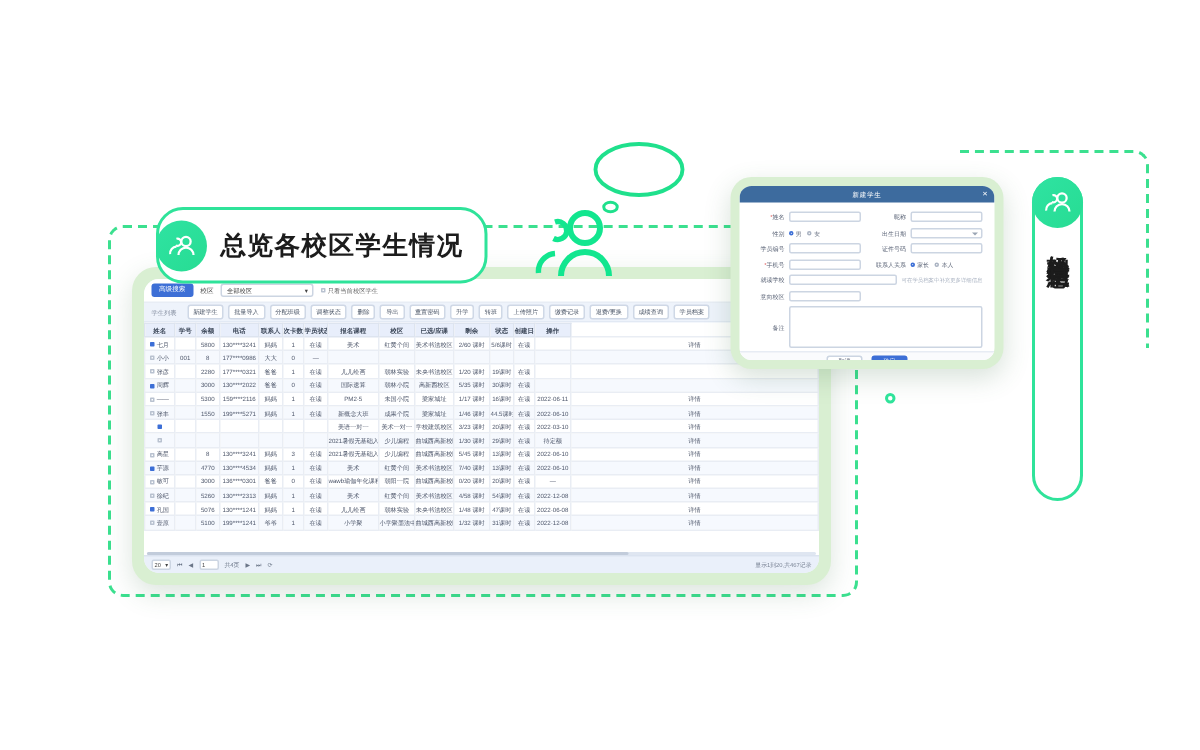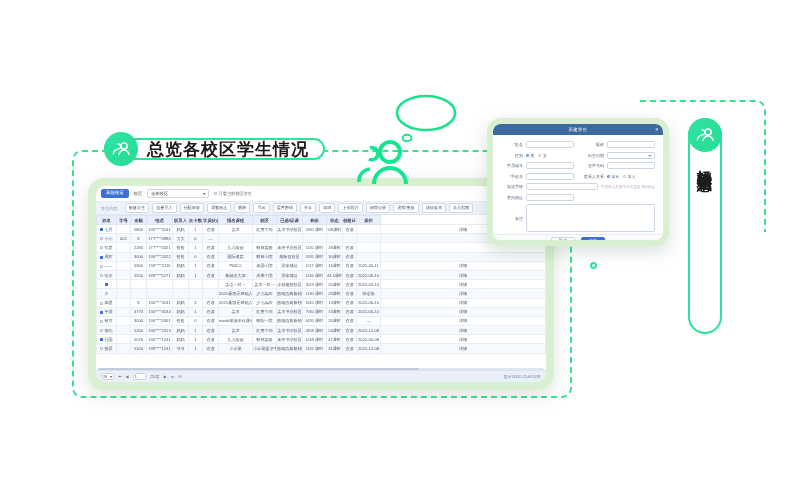--- a/index.html
+++ b/index.html
@@ -18,21 +18,21 @@
     pointer-events:none;
   }
   #dash-left{ left:72px; top:150px; width:500px; height:248px; }
   #dash-right{ left:640px; top:100px; width:126px; height:132px;
                border-left:none; border-bottom:none; border-radius:0 10px 0 0;}
 
   
   .pill-h{
     position:absolute;
     left:104px; top:138px;
-    height:22px;
+    height:51px;
     background:#ffffff;
     border:2.5px solid #2fe39a;
     border-radius:18px;
     display:flex; align-items:center;
     padding-right:14px;
     z-index:6;
   }
   .pill-h .pill-ico{
     width:34px; height:34px; margin-left:-2px;
     border-radius:50%;

